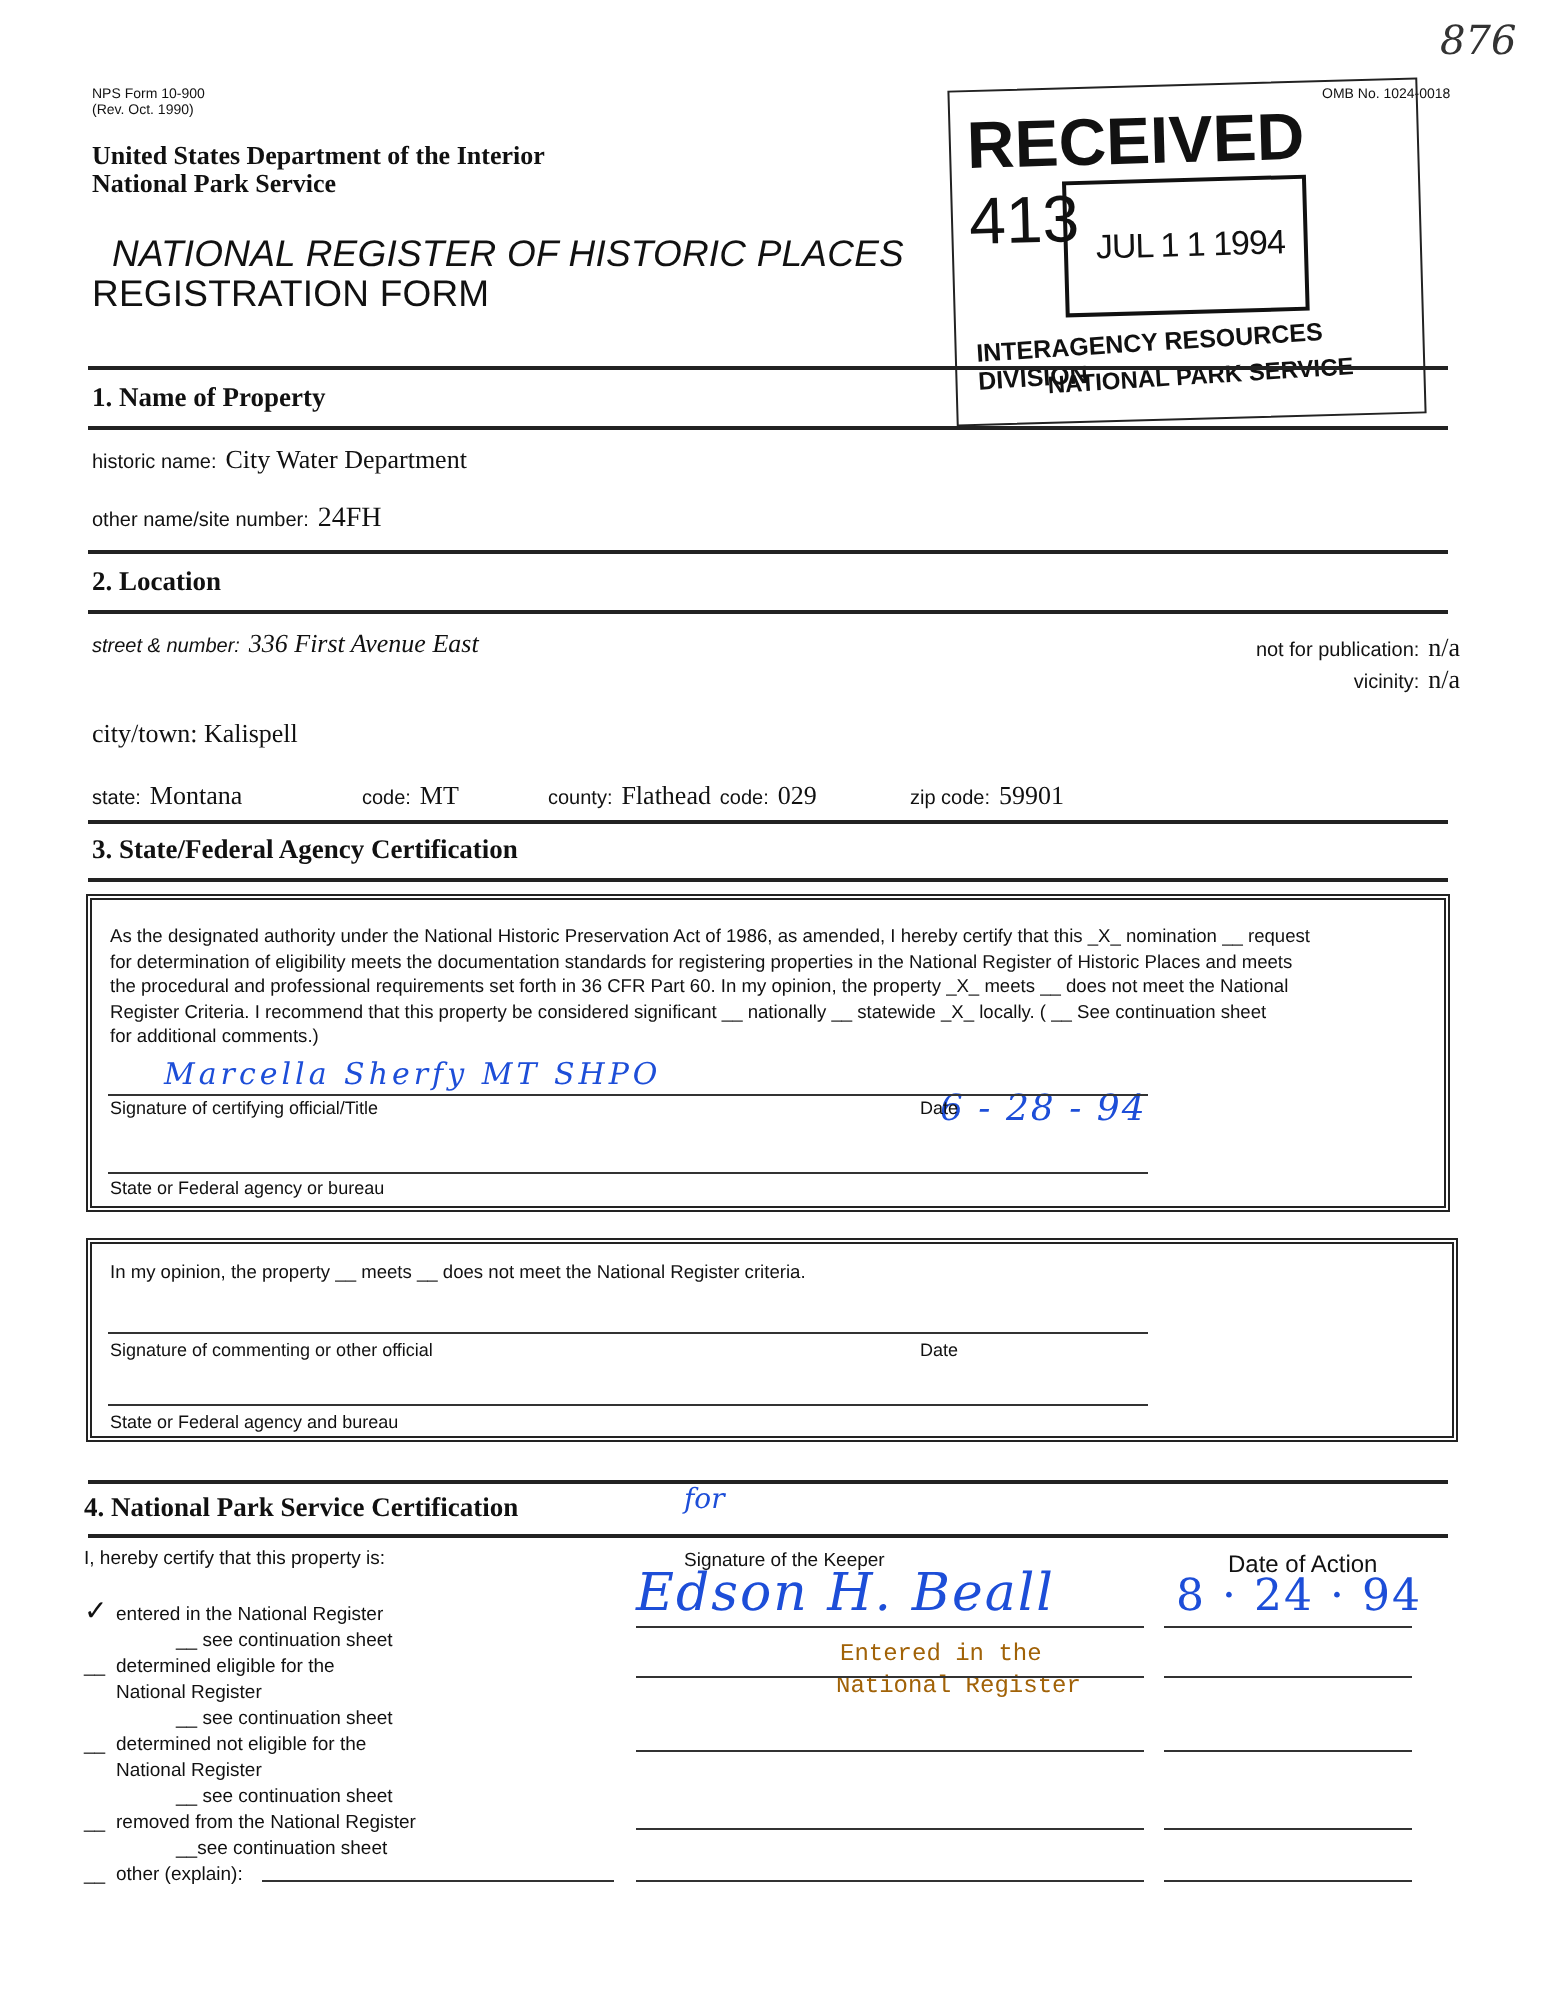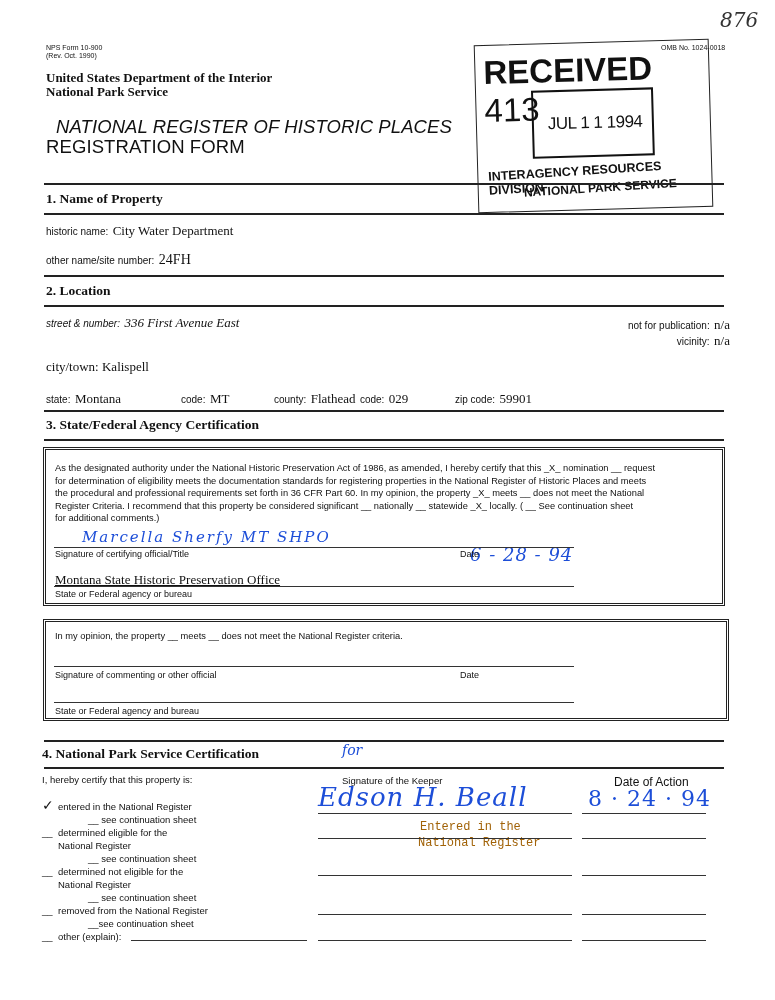--- a/index.html
+++ b/index.html
@@ -107,21 +107,20 @@
     <div>for determination of eligibility meets the documentation standards for registering properties in the National Register of Historic Places and meets</div>
     <div>the procedural and professional requirements set forth in 36 CFR Part 60.  In my opinion, the property _X_ meets __ does not meet the National</div>
     <div>Register Criteria.  I recommend that this property be considered significant __ nationally __ statewide _X_ locally.  ( __ See continuation sheet</div>
     <div>for additional comments.)</div>
   </div>
   <div class="abs hand" style="left:36px;top:78px;font-size:15px;letter-spacing:2px;">Marcella Sherfy   MT SHPO</div>
   <div class="abs hand" style="left:424px;top:78px;font-size:18px;letter-spacing:1px;margin-top:16px;">6 - 28 - 94</div>
   <div class="hr-thin" style="left:8px;top:97px;width:520px;"></div>
   <div class="abs sans-s" style="left:9px;top:99px;font-size:9px;">Signature of certifying official/Title</div>
   <div class="abs sans-s" style="left:414px;top:99px;font-size:9px;">Date</div>
-  <div class="abs serif-v" style="left:9px;top:122px;text-decoration:underline;">Montana State Historic Preservation Office</div>
   <div class="hr-thin" style="left:8px;top:136px;width:520px;"></div>
   <div class="abs sans-s" style="left:9px;top:139px;font-size:9px;">State or Federal agency or bureau</div>
 </div>
 
 <div class="box" style="left:43px;top:619px;width:686px;height:102px;">
   <div class="abs sans-s" style="left:9px;top:9px;font-size:9.3px;">In my opinion, the property __ meets __ does not meet the National Register criteria.</div>
   <div class="hr-thin" style="left:8px;top:44px;width:520px;"></div>
   <div class="abs sans-s" style="left:9px;top:48px;font-size:9px;">Signature of commenting or other official</div>
   <div class="abs sans-s" style="left:414px;top:48px;font-size:9px;">Date</div>
   <div class="hr-thin" style="left:8px;top:80px;width:520px;"></div>

